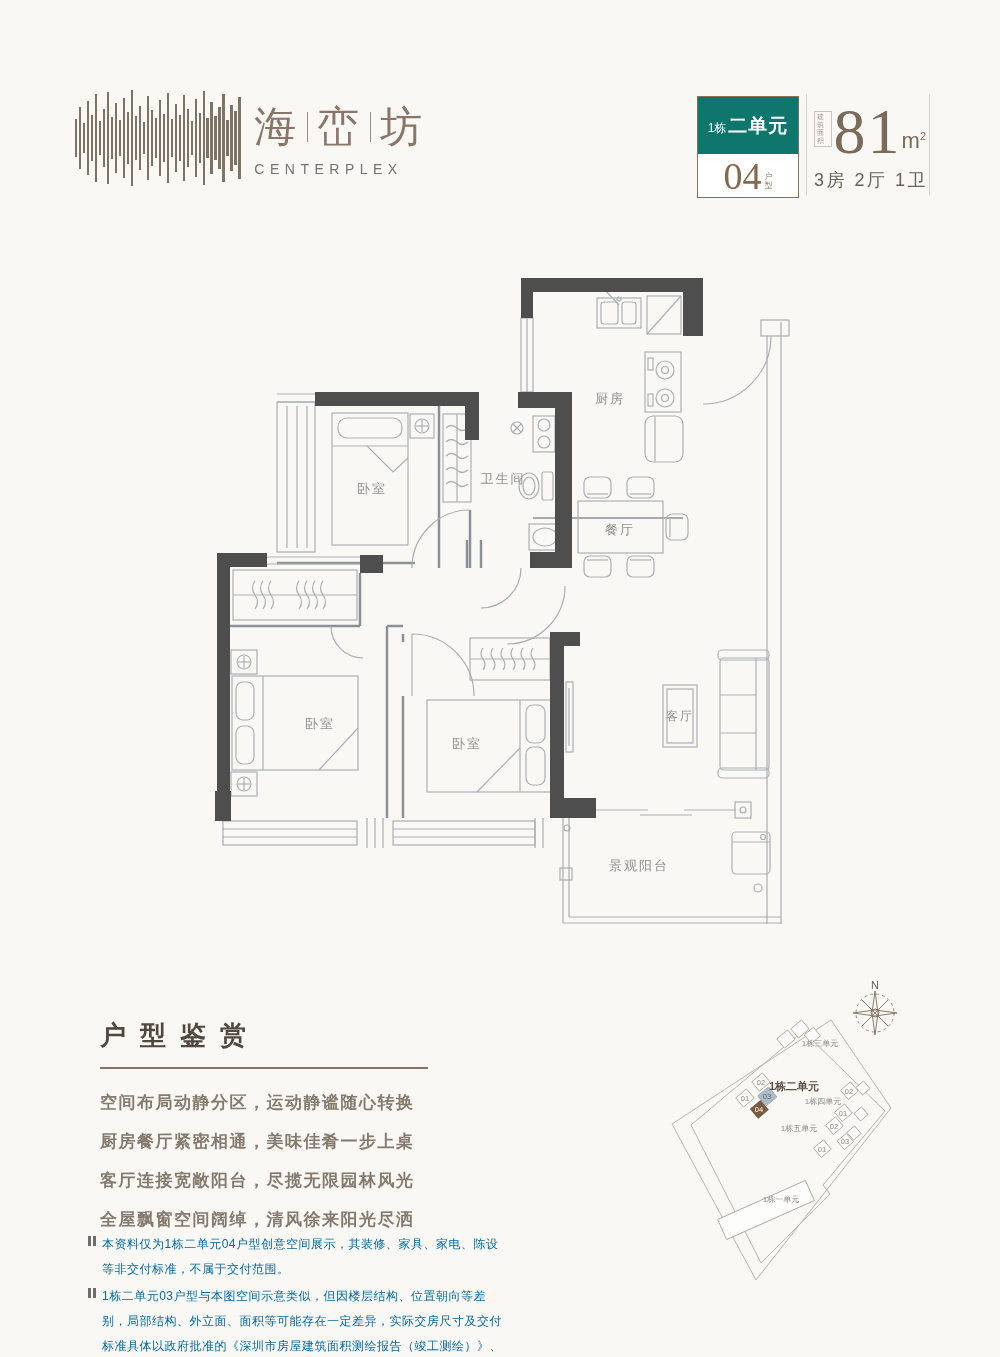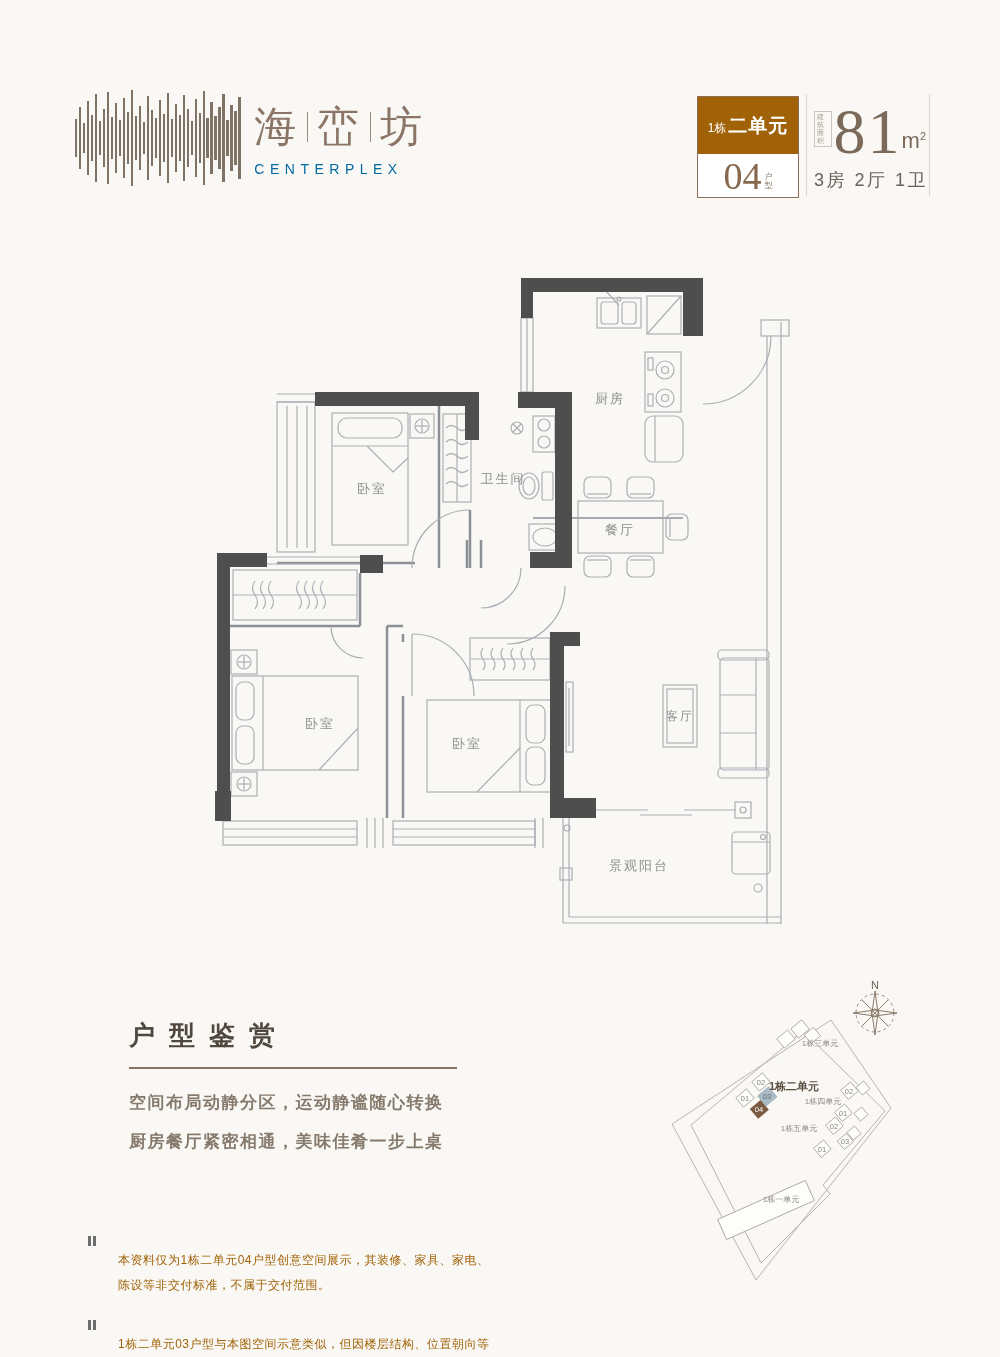--- a/index.html
+++ b/index.html
@@ -6,56 +6,56 @@
   .page{position:relative;width:1000px;height:1357px;background:#f9f8f5;overflow:hidden;
         font-family:"Liberation Sans",sans-serif;margin:0 auto;}
   
   .logo{position:absolute;left:75px;top:86px;display:flex;align-items:center;}
   .logo-bars{display:flex;align-items:center;height:104px;}
   .logo-bars i{display:block;width:2.2px;margin-right:1.8px;background:#7f7366;}
   .logo-text{margin-left:12px;}
   .brand-name{display:flex;align-items:center;font-family:"Liberation Serif",serif;
               font-size:42px;color:#8a7567;letter-spacing:2px;}
   .brand-name .sep{display:inline-block;width:1px;height:30px;background:#9b8c7e;margin:0 9px;}
-  .brand-latin{font-size:14px;color:#0369a1;letter-spacing:5.5px;margin-top:6px;}
+  .brand-latin{font-size:14px;color:#737373;letter-spacing:5.5px;margin-top:6px;}
   
   .badge{position:absolute;left:697px;top:96px;width:102px;border:1px solid #8a6e55;background:#fff;box-sizing:border-box;}
-  .badge-top{background:#a16207;color:#fff;height:57px;display:flex;align-items:center;justify-content:center;}
+  .badge-top{background:#0f766e;color:#fff;height:57px;display:flex;align-items:center;justify-content:center;}
   .b-small{font-size:12px;margin-right:2px;margin-top:6px;}
   .b-big{font-size:19px;font-weight:bold;letter-spacing:1px;}
   .badge-bottom{height:43px;display:flex;align-items:center;justify-content:center;color:#85684d;}
   .b-num{font-family:"Liberation Serif",serif;font-size:38px;line-height:38px;}
   .b-suffix{display:flex;flex-direction:column;font-size:8px;line-height:9px;color:#8a7a68;margin-left:3px;margin-top:10px;}
   .vdiv{position:absolute;top:94px;height:102px;width:1px;background:#d9d5cf;}
   
   .area-wrap{position:absolute;left:814px;top:104px;width:112px;}
   .area-main{display:flex;align-items:flex-end;}
   .area-stamp{display:flex;flex-direction:column;font-size:7px;line-height:8px;color:#a5978a;
               border:1px solid #cec3b7;padding:1px 2px;margin-bottom:13px;}
   .area-num{font-family:"Liberation Serif",serif;font-size:64px;line-height:56px;color:#7b6a59;letter-spacing:2px;margin-left:2px;}
   .area-unit{font-size:22px;color:#7b6a59;margin-bottom:6px;}
   .area-unit sup{font-size:11px;}
   .area-rooms{font-size:18px;color:#69625a;letter-spacing:2.5px;margin-top:8px;white-space:nowrap;}
   
   .plan{position:absolute;left:215px;top:276px;}
   
-  .review{position:absolute;left:100px;top:1018px;width:420px;margin-left:29px;}
+  .review{position:absolute;left:100px;top:1018px;width:420px;}
   .review h2{margin:0;font-family:"Liberation Serif",serif;font-size:26px;font-weight:bold;
              color:#50483f;letter-spacing:14px;}
   .review-rule{width:328px;height:2px;background:#8b7260;margin-top:14px;}
   .review p{margin:0;margin-top:11px;font-family:"Liberation Serif",serif;font-size:17px;
             line-height:28px;color:#867a6d;letter-spacing:1.5px;font-weight:bold;}
   .review p:first-of-type{margin-top:20px;}
   
   .notes{position:absolute;left:88px;top:1232px;width:422px;}
   .note{display:flex;margin-bottom:2px;}
   .note-bullet{flex:0 0 8px;height:10px;margin-top:4px;margin-right:6px;position:relative;}
   .note-bullet::before,.note-bullet::after{content:"";position:absolute;top:0;width:2.5px;height:10px;background:#6d6d6d;}
   .note-bullet::before{left:0;} .note-bullet::after{left:5px;}
-  .note p{margin:16px;font-size:12px;line-height:25px;color:#a16207;letter-spacing:0.5px;}
+  .note p{margin:0;font-size:12px;line-height:25px;color:#0369a1;letter-spacing:0.5px;}
   
   .sitemap{position:absolute;left:653px;top:973px;}
   text{font-family:"Liberation Sans",sans-serif;}
 </style>
 </head>
 <body>
 
 <div class="page">
 
   <div class="logo">
@@ -387,20 +387,22 @@
       <text x="465" y="444" font-size="12">客厅</text>
       <text x="424" y="594">景观阳台</text>
     </g>
   </svg>
 
   <div class="review">
     <h2>户型鉴赏</h2>
     <div class="review-rule"></div>
     <p>空间布局动静分区，运动静谧随心转换</p>
     <p>厨房餐厅紧密相通，美味佳肴一步上桌</p>
+    <p>客厅连接宽敞阳台，尽揽无限园林风光</p>
+    <p>全屋飘窗空间阔绰，清风徐来阳光尽洒</p>
   </div>
 
   <div class="notes">
     <div class="note">
       <span class="note-bullet"></span>
       <p>本资料仅为1栋二单元04户型创意空间展示，其装修、家具、家电、陈设等非交付标准，不属于交付范围。</p>
     </div>
     <div class="note">
       <span class="note-bullet"></span>
       <p>1栋二单元03户型与本图空间示意类似，但因楼层结构、位置朝向等差别，局部结构、外立面、面积等可能存在一定差异，实际交房尺寸及交付标准具体以政府批准的《深圳市房屋建筑面积测绘报告（竣工测绘）》、双方签订的《深圳市商品房买卖合同》及相关协议为准。</p>

